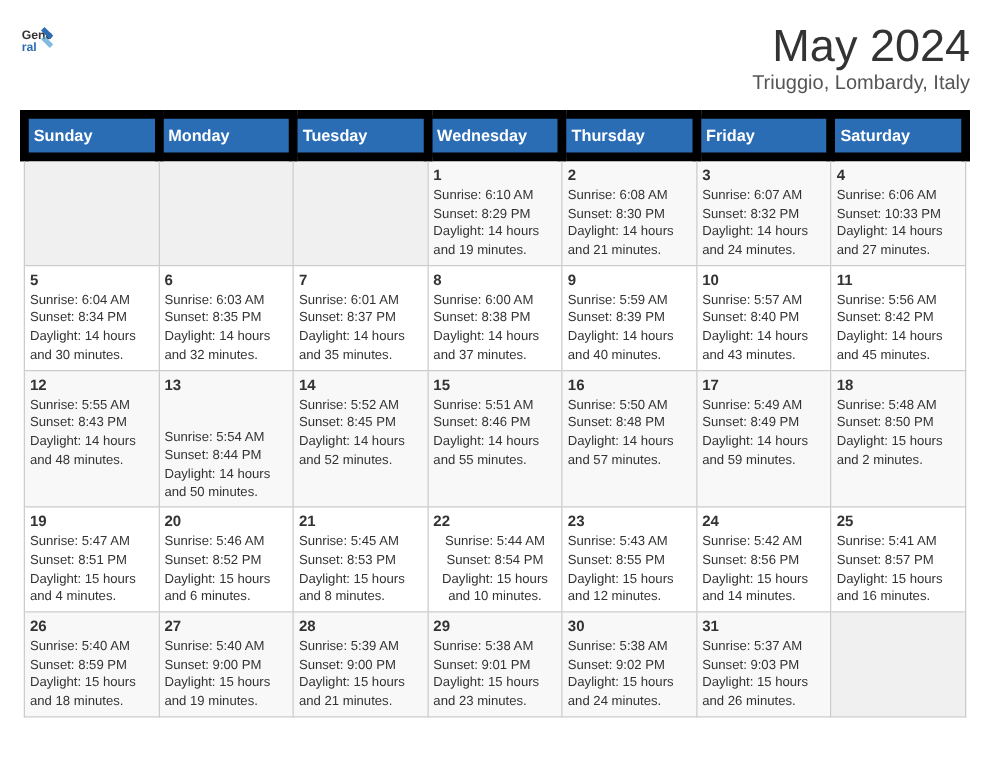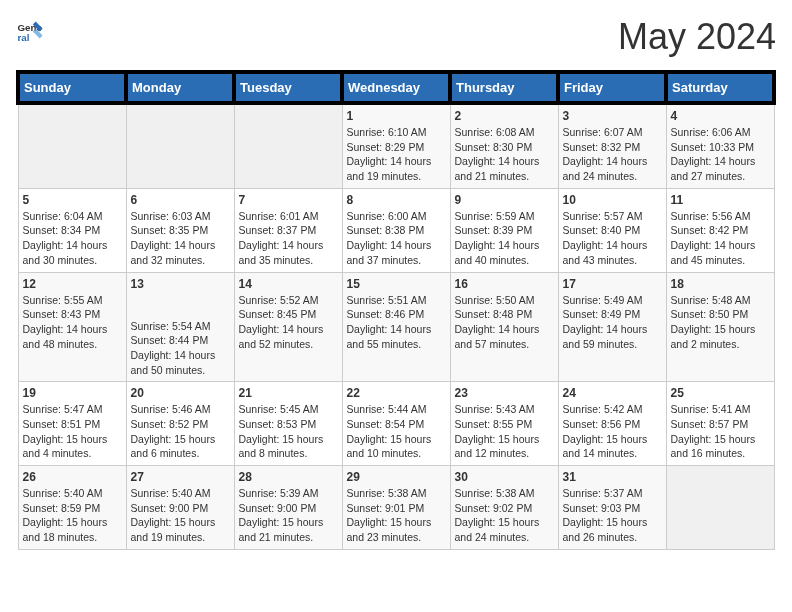--- a/index.html
+++ b/index.html
@@ -42,21 +42,21 @@
       border-collapse: collapse;
       table-layout: fixed;
     }
     thead tr th {
       background-color: #2a6db5;
       color: #fff;
       font-size: 13px;
       font-weight: bold;
       padding: 6px 4px;
       text-align: left;
-      border: 4px solid #000000;
+      border: 7px solid #000000;
     }
     tbody tr td {
       border: 1px solid #ccc;
       vertical-align: top;
       padding: 4px;
       height: 82px;
       font-size: 10.5px;
       color: #333;
       background: #fff;
     }
@@ -85,20 +85,21 @@
   <div class="logo">
     <svg class="logo-icon" viewBox="0 0 40 40" xmlns="http://www.w3.org/2000/svg">
       <text x="2" y="22" font-size="14" font-weight="bold" fill="#333">Gene</text>
       <text x="2" y="36" font-size="14" font-weight="bold" fill="#2a6db5">ral</text>
       <polygon points="28,8 38,18 34,22 24,12" fill="#2a6db5"></polygon>
       <polygon points="28,18 38,28 34,32 24,22" fill="#4a9fd5" opacity="0.7"></polygon>
     </svg>
   </div>
   <div class="title-area">
     <div class="month-title">May 2024</div>
+    <div class="location-title">Triuggio, Lombardy, Italy</div>
   </div>
 </div>
 
 <table>
   <thead>
     <tr>
     <th>Sunday</th>
         <th>Monday</th>
         <th>Tuesday</th>
         <th>Wednesday</th>
@@ -260,21 +261,21 @@
         </td>
         <td>
           <span class="day-number">21</span>
           <div class="day-info" style="white-space: pre-line;">Sunrise: 5:45 AM
 Sunset: 8:53 PM
 Daylight: 15 hours
 and 8 minutes.</div>
         </td>
         <td>
           <span class="day-number">22</span>
-          <div class="day-info" style="white-space: pre-line;">Sunrise: 5:44 AM
+          <div class="day-info" style="white-space: pre-line; text-align: center;">Sunrise: 5:44 AM
 Sunset: 8:54 PM
 Daylight: 15 hours
 and 10 minutes.</div>
         </td>
         <td>
           <span class="day-number">23</span>
           <div class="day-info" style="white-space: pre-line;">Sunrise: 5:43 AM
 Sunset: 8:55 PM
 Daylight: 15 hours
 and 12 minutes.</div>

